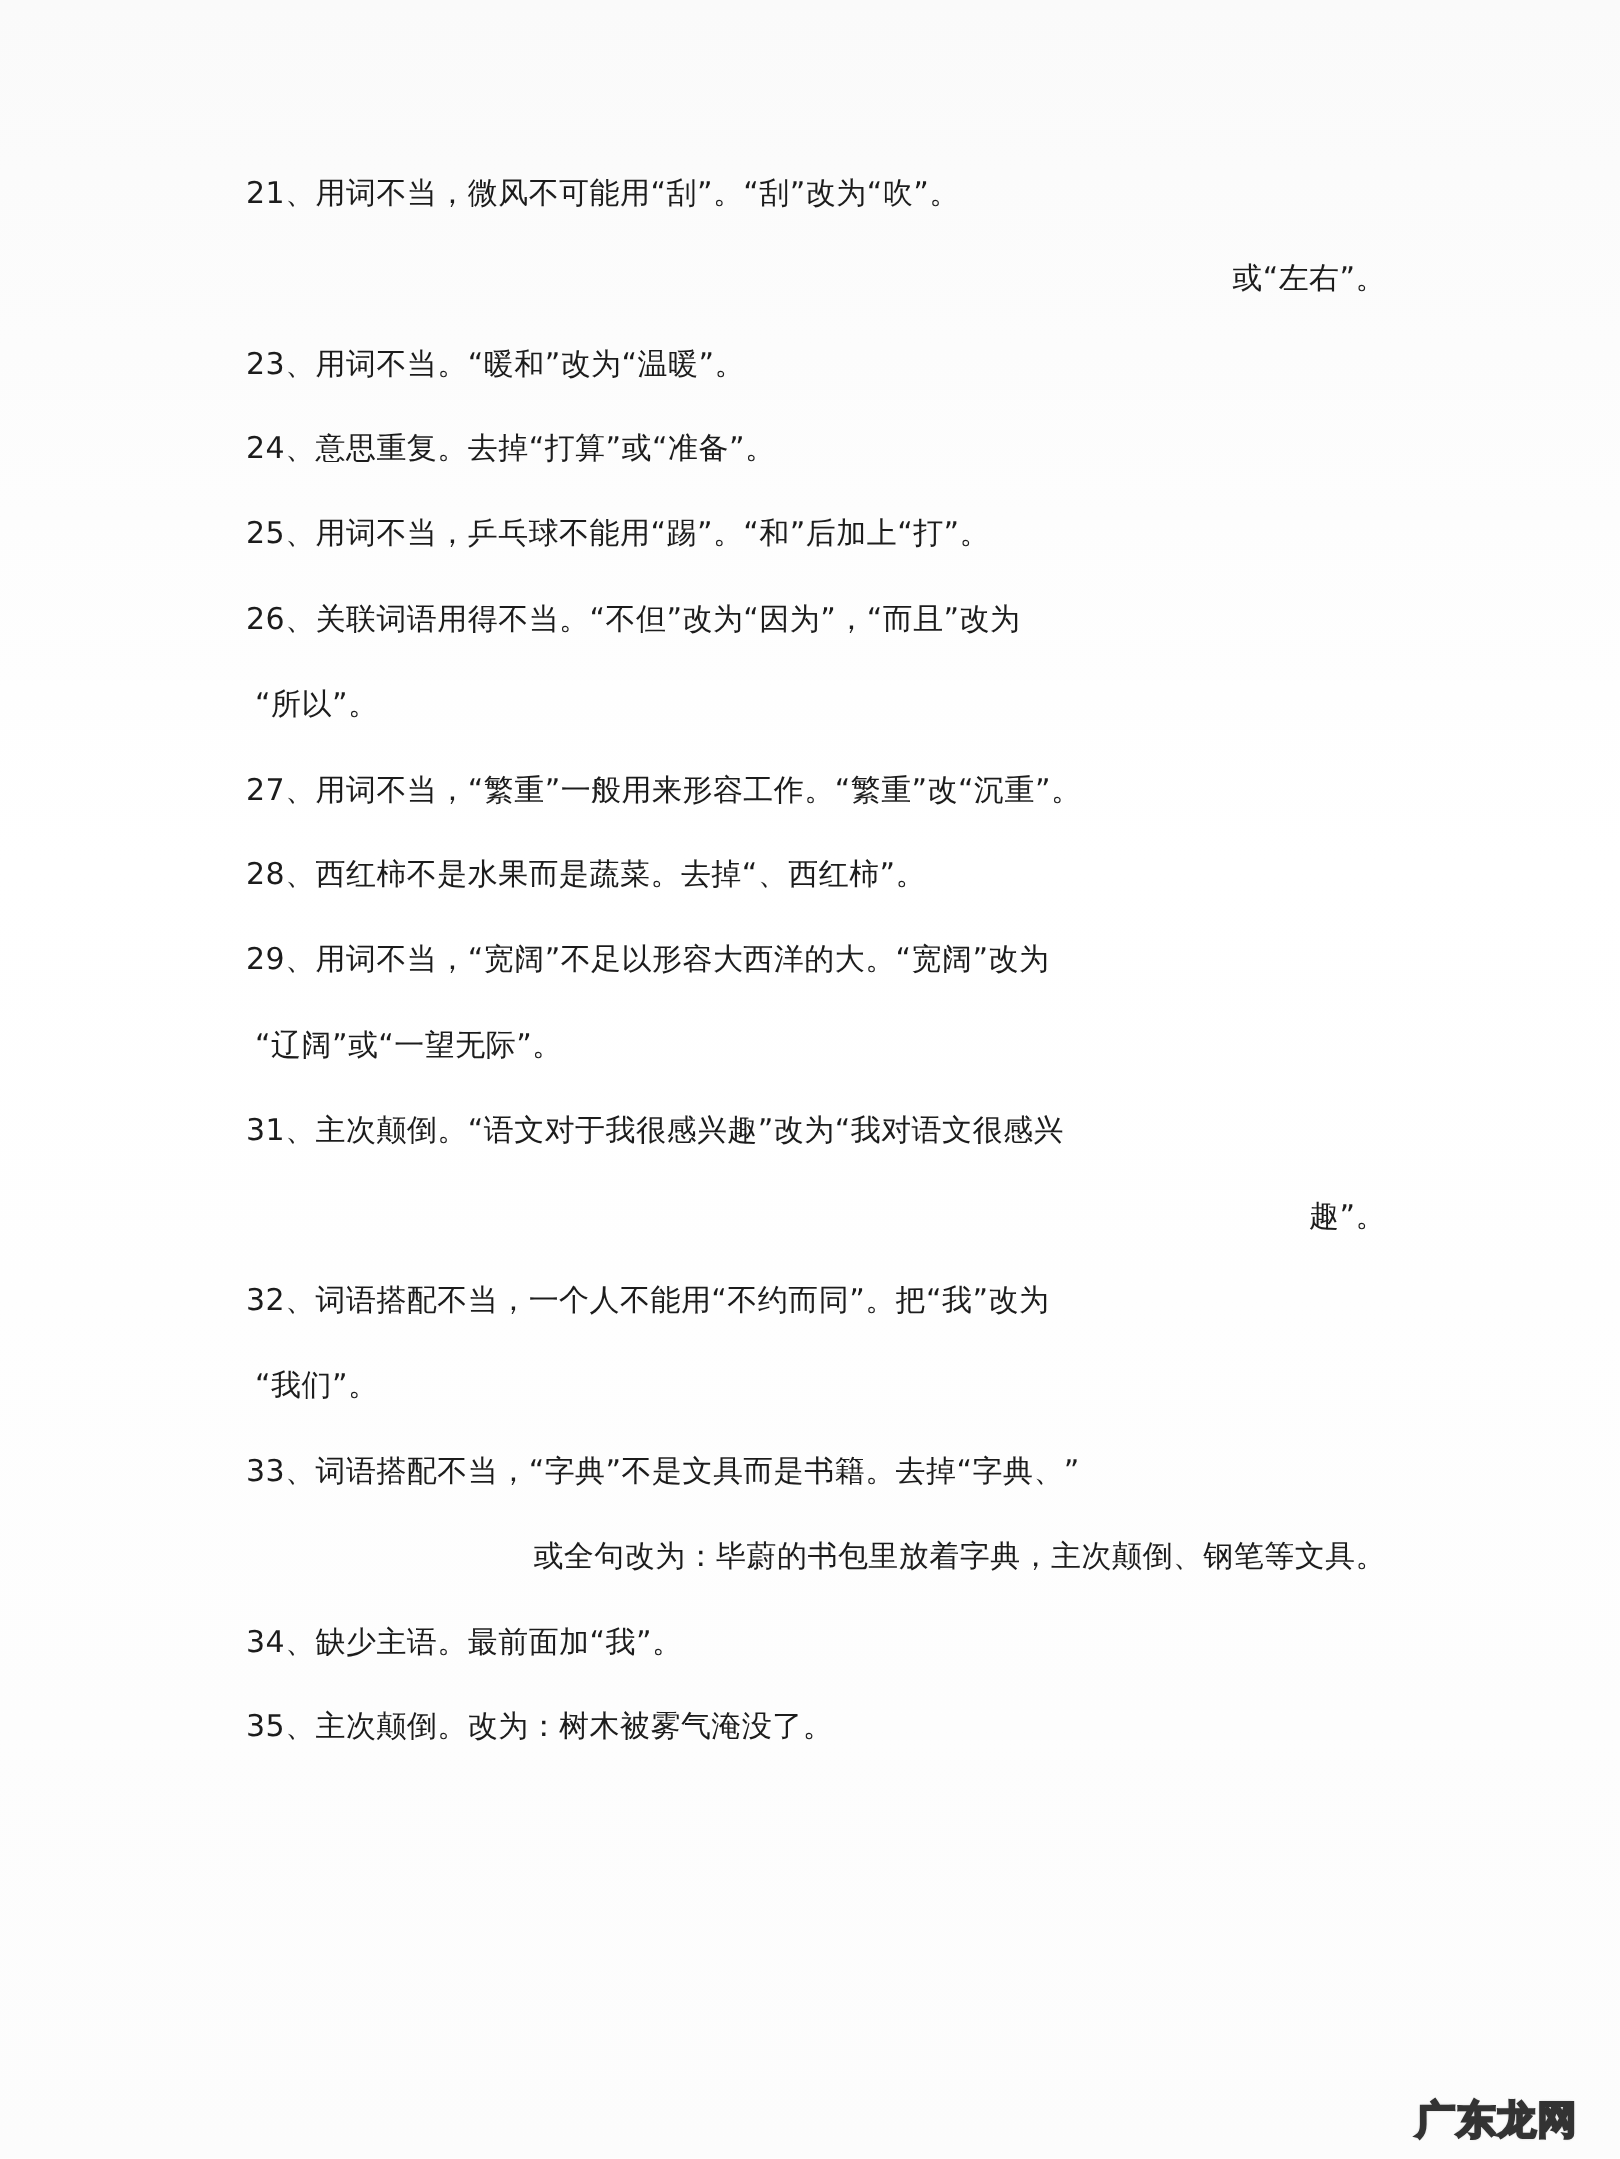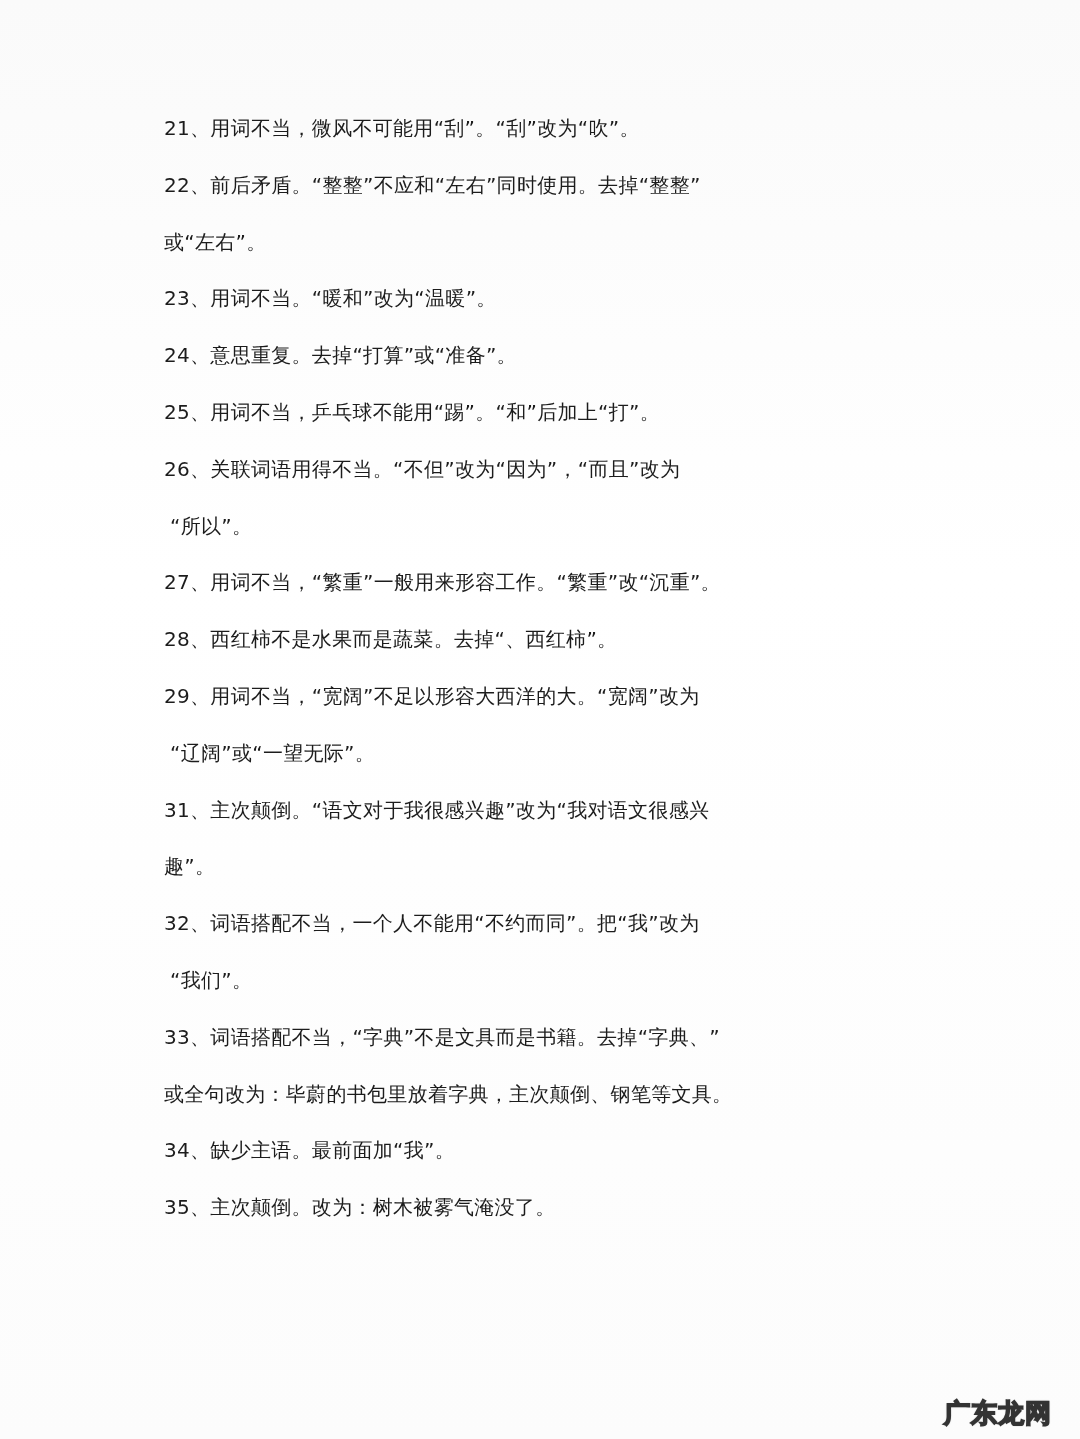--- a/index.html
+++ b/index.html
@@ -30,20 +30,21 @@
     }
     .line {
       font-size: 20px;
       line-height: 56.8px;
       height: 56.8px;
       white-space: nowrap;
       letter-spacing: 0.3px;
     }
     .line.cont {
       padding-left: 0;
+      text-align: right;
     }
     .line.cont-indent {
       padding-left: 6px;
     }
     .site-mark {
       position: absolute;
       left: 944px;
       top: 1396px;
       font-size: 26px;
       font-weight: bold;
@@ -52,21 +53,20 @@
       letter-spacing: 1px;
       text-shadow: 0 0 2px #888;
     }
   </style>
 </head>
 <body>
 
 <div class="page">
   <div class="content">
     <div class="line">21、用词不当，微风不可能用“刮”。“刮”改为“吹”。</div>
-    <div class="line">22、前后矛盾。“整整”不应和“左右”同时使用。去掉“整整”</div>
     <div class="line cont">或“左右”。</div>
     <div class="line">23、用词不当。“暖和”改为“温暖”。</div>
     <div class="line">24、意思重复。去掉“打算”或“准备”。</div>
     <div class="line">25、用词不当，乒乓球不能用“踢”。“和”后加上“打”。</div>
     <div class="line">26、关联词语用得不当。“不但”改为“因为”，“而且”改为</div>
     <div class="line cont-indent">“所以”。</div>
     <div class="line">27、用词不当，“繁重”一般用来形容工作。“繁重”改“沉重”。</div>
     <div class="line">28、西红柿不是水果而是蔬菜。去掉“、西红柿”。</div>
     <div class="line">29、用词不当，“宽阔”不足以形容大西洋的大。“宽阔”改为</div>
     <div class="line cont-indent">“辽阔”或“一望无际”。</div>

